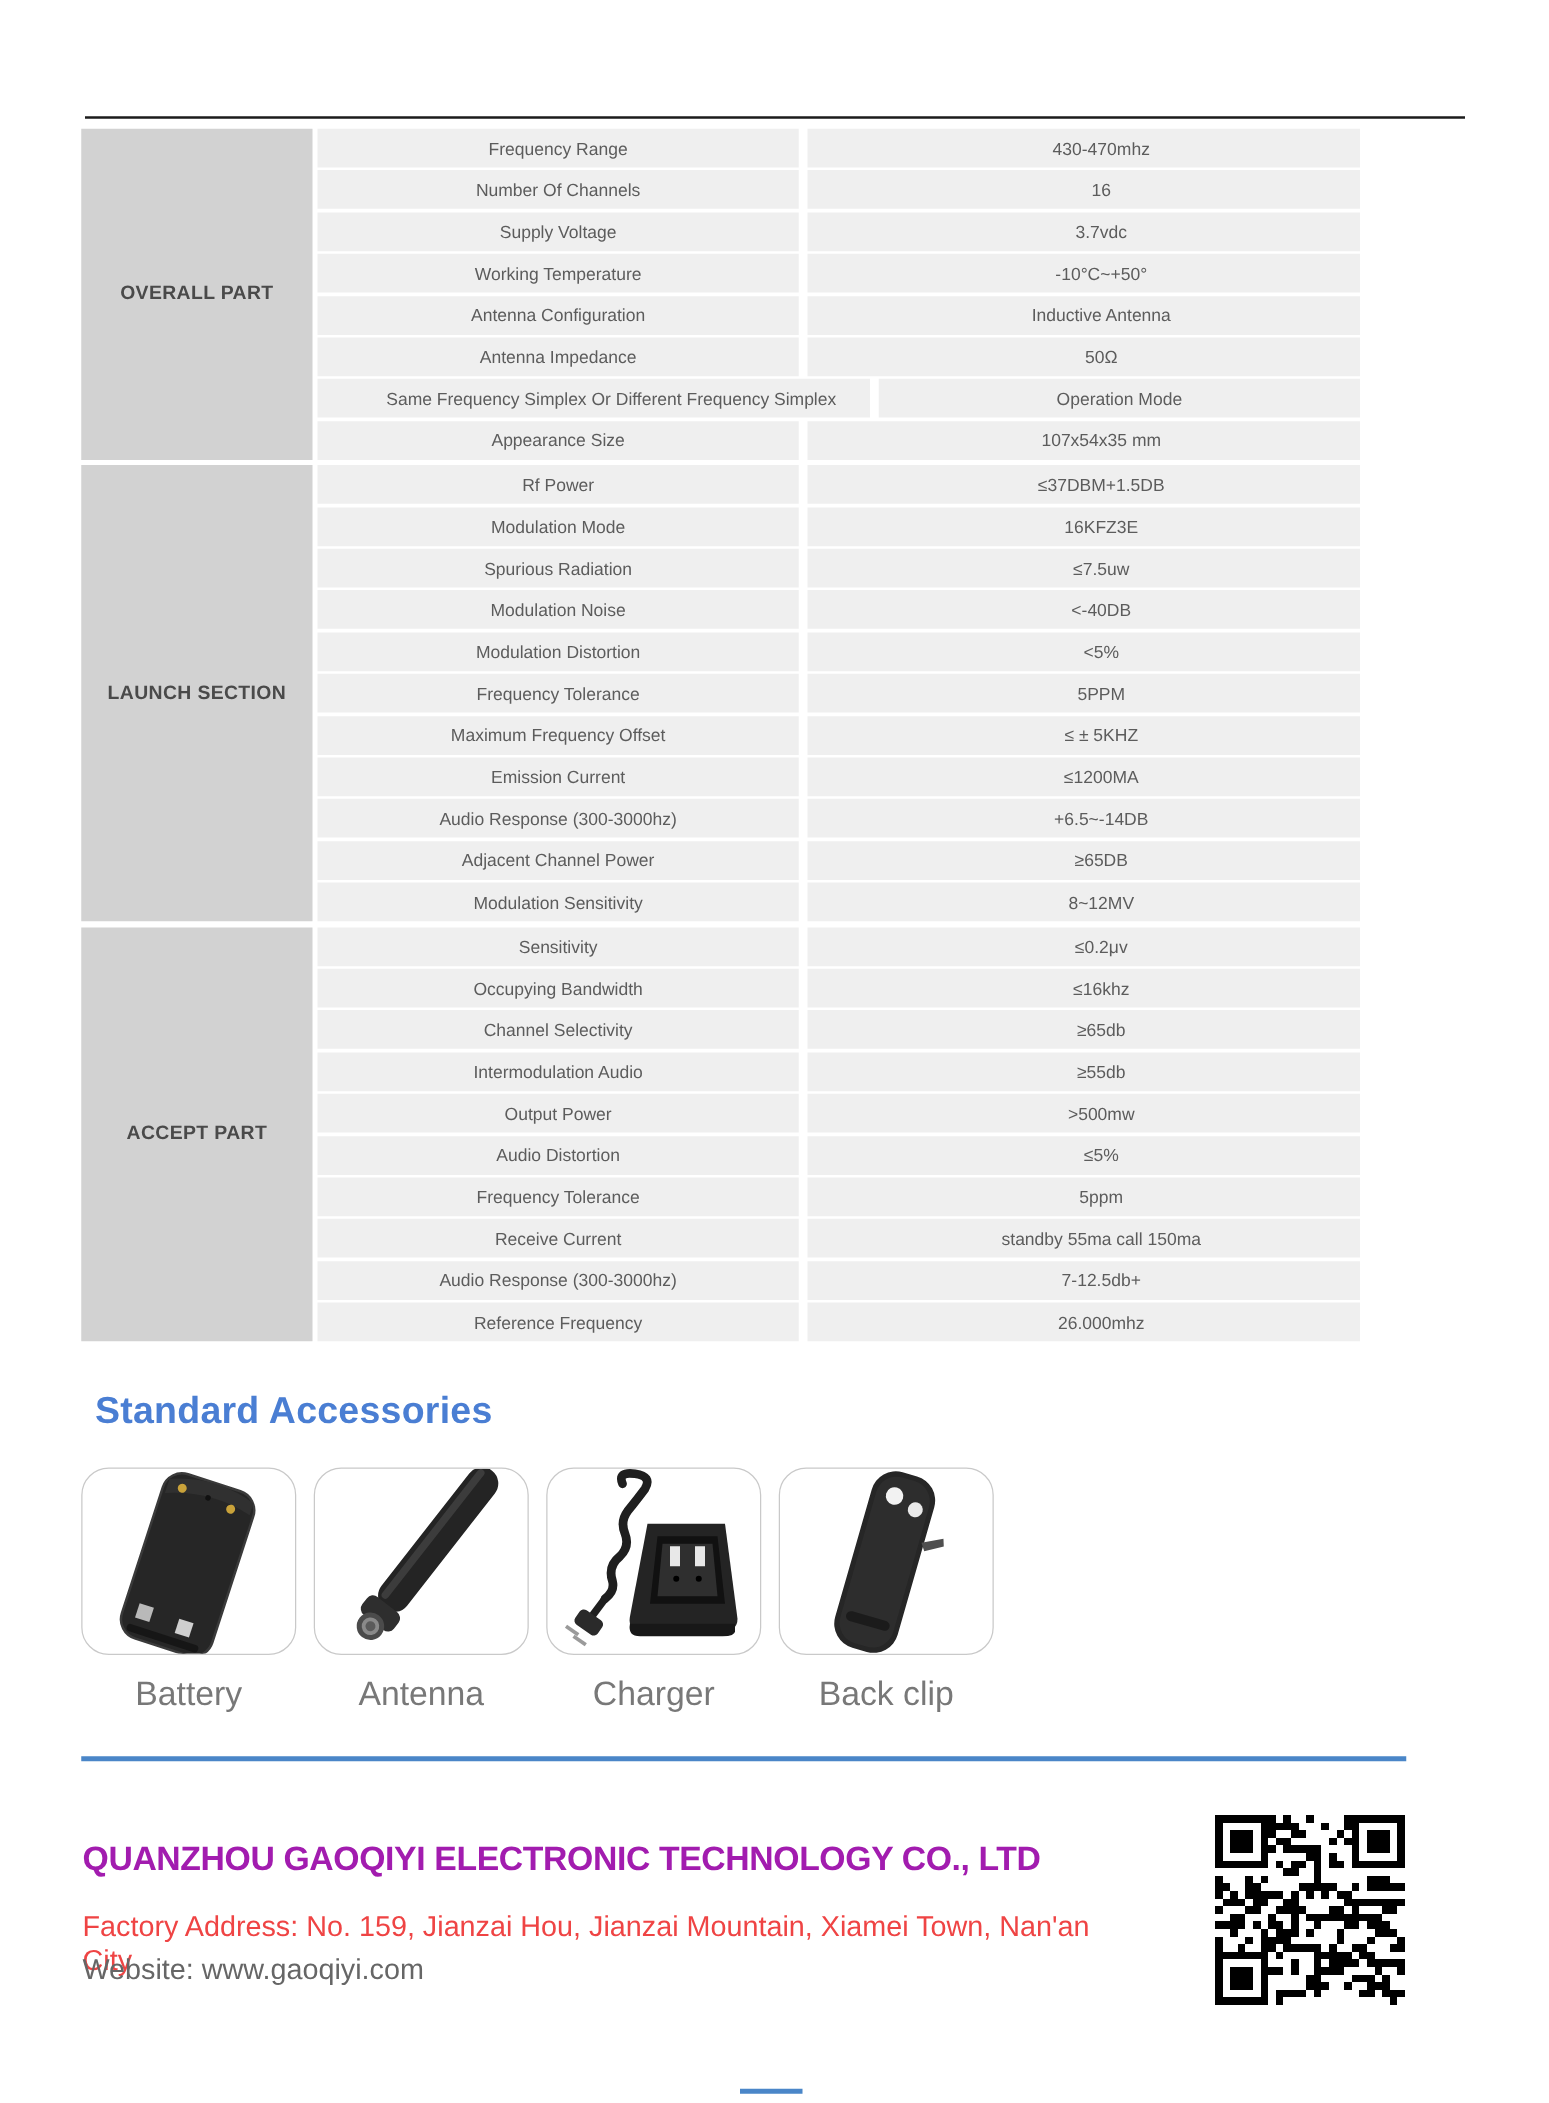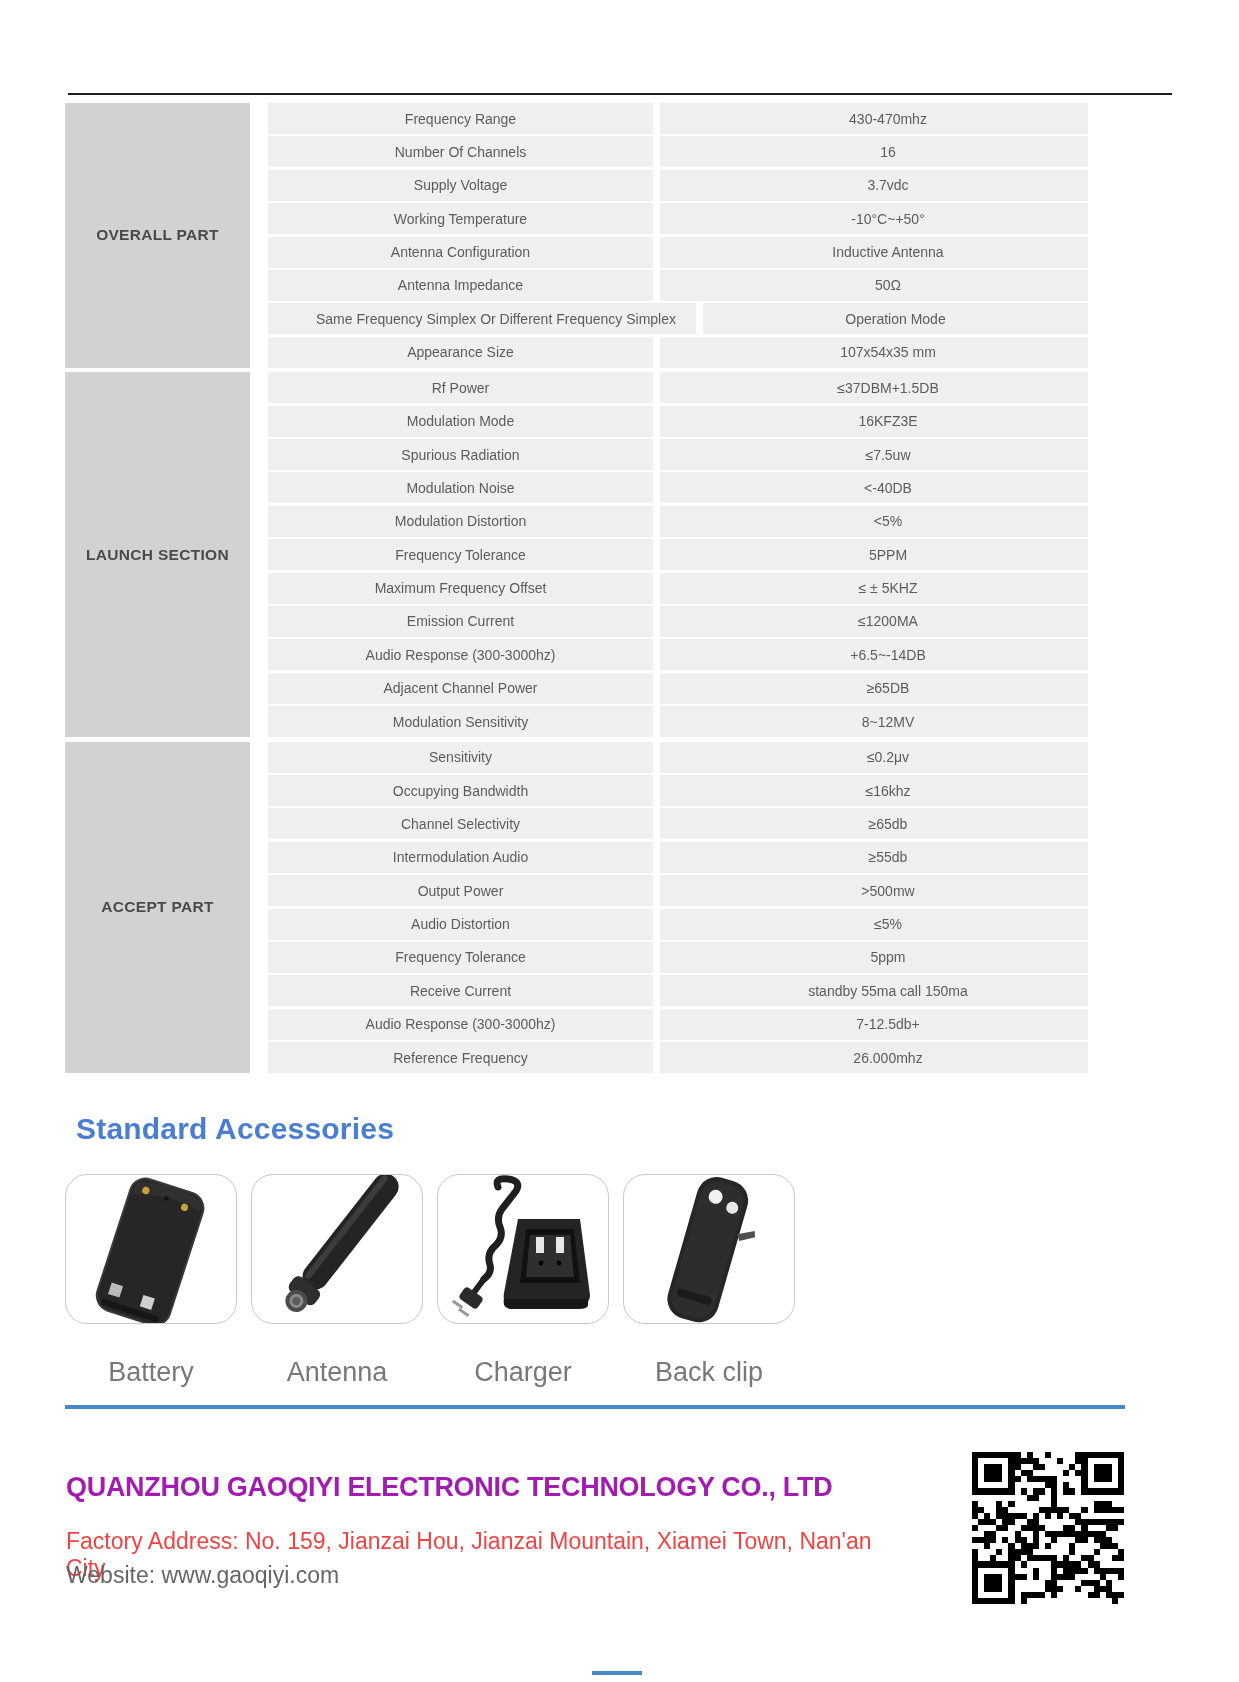--- a/index.html
+++ b/index.html
@@ -15,21 +15,21 @@
 
   
   .spec-table{position:absolute;left:65px;top:103px;width:1023px;display:flex;flex-direction:column;gap:4.5px;}
   .section{display:flex;gap:4px;}
   .sec-header{
     width:185px;flex:0 0 185px;background:#d2d2d2;
     display:flex;align-items:center;justify-content:center;
     font-weight:bold;font-size:15.5px;color:#4a4a4a;letter-spacing:0.3px;
   }
   .rows{flex:1;display:flex;flex-direction:column;gap:2.4px;}
-  .row{display:flex;gap:7px;height:31px;margin-left:14px;}
+  .row{display:flex;gap:7px;height:31px;}
   .cell{
     display:flex;align-items:center;justify-content:center;
     font-size:14px;color:#5c5c5c;background:#efefef;
   }
   .cell.label{width:385px;flex:0 0 385px;}
   .cell.value{flex:1;padding-left:28px;}
 
   
   .acc-title{
     position:absolute;left:76px;top:1112px;
@@ -38,21 +38,21 @@
   .cards{position:absolute;left:65px;top:1174px;display:flex;gap:14px;}
   .card{
     width:170px;height:148px;background:#ffffff;
     border:1px solid #c9c9c9;border-radius:22px;
     display:flex;align-items:center;justify-content:center;overflow:hidden;
   }
   .card svg{display:block;}
   .card-labels{position:absolute;left:65px;top:1340px;display:flex;gap:14px;}
   .card-label{
     width:172px;text-align:center;
-    font-size:27px;color:#787878;margin-top:17px;
+    font-size:27px;color:#787878;
   }
 
   
   .blue-rule{position:absolute;left:65px;top:1405px;width:1060px;height:4px;background:#4a86c8;}
   .company{
     position:absolute;left:66px;top:1472px;width:840px;
     font-size:27px;font-weight:bold;color:#a21caf;letter-spacing:-0.3px;
   }
   .address{position:absolute;left:66px;top:1528px;width:850px;font-size:23px;color:#ef4444;}
   .website{position:absolute;left:66px;top:1562px;width:850px;font-size:23px;color:#666666;}

